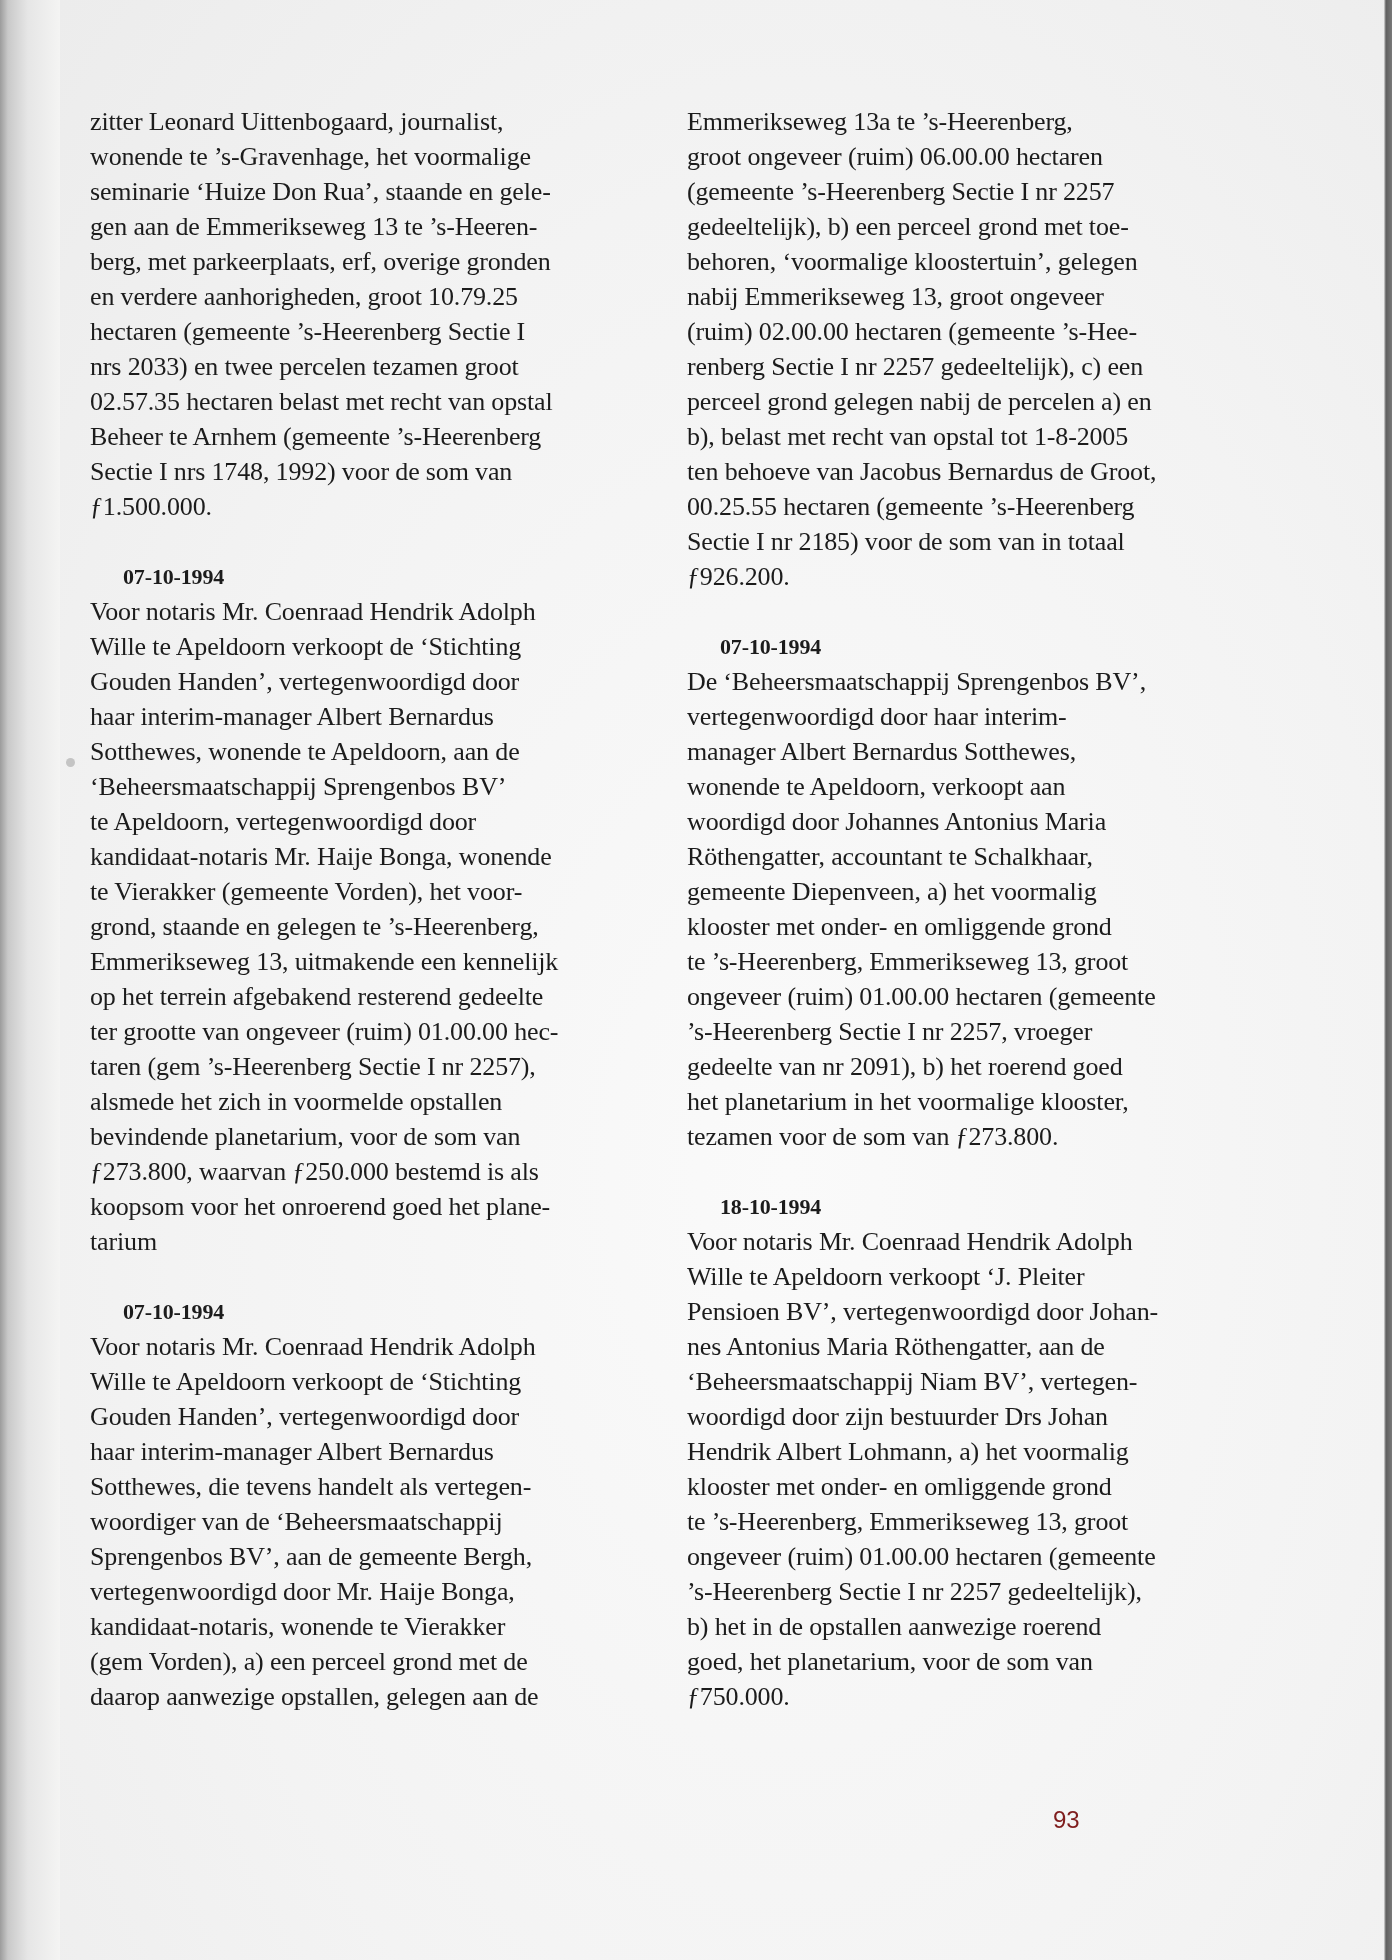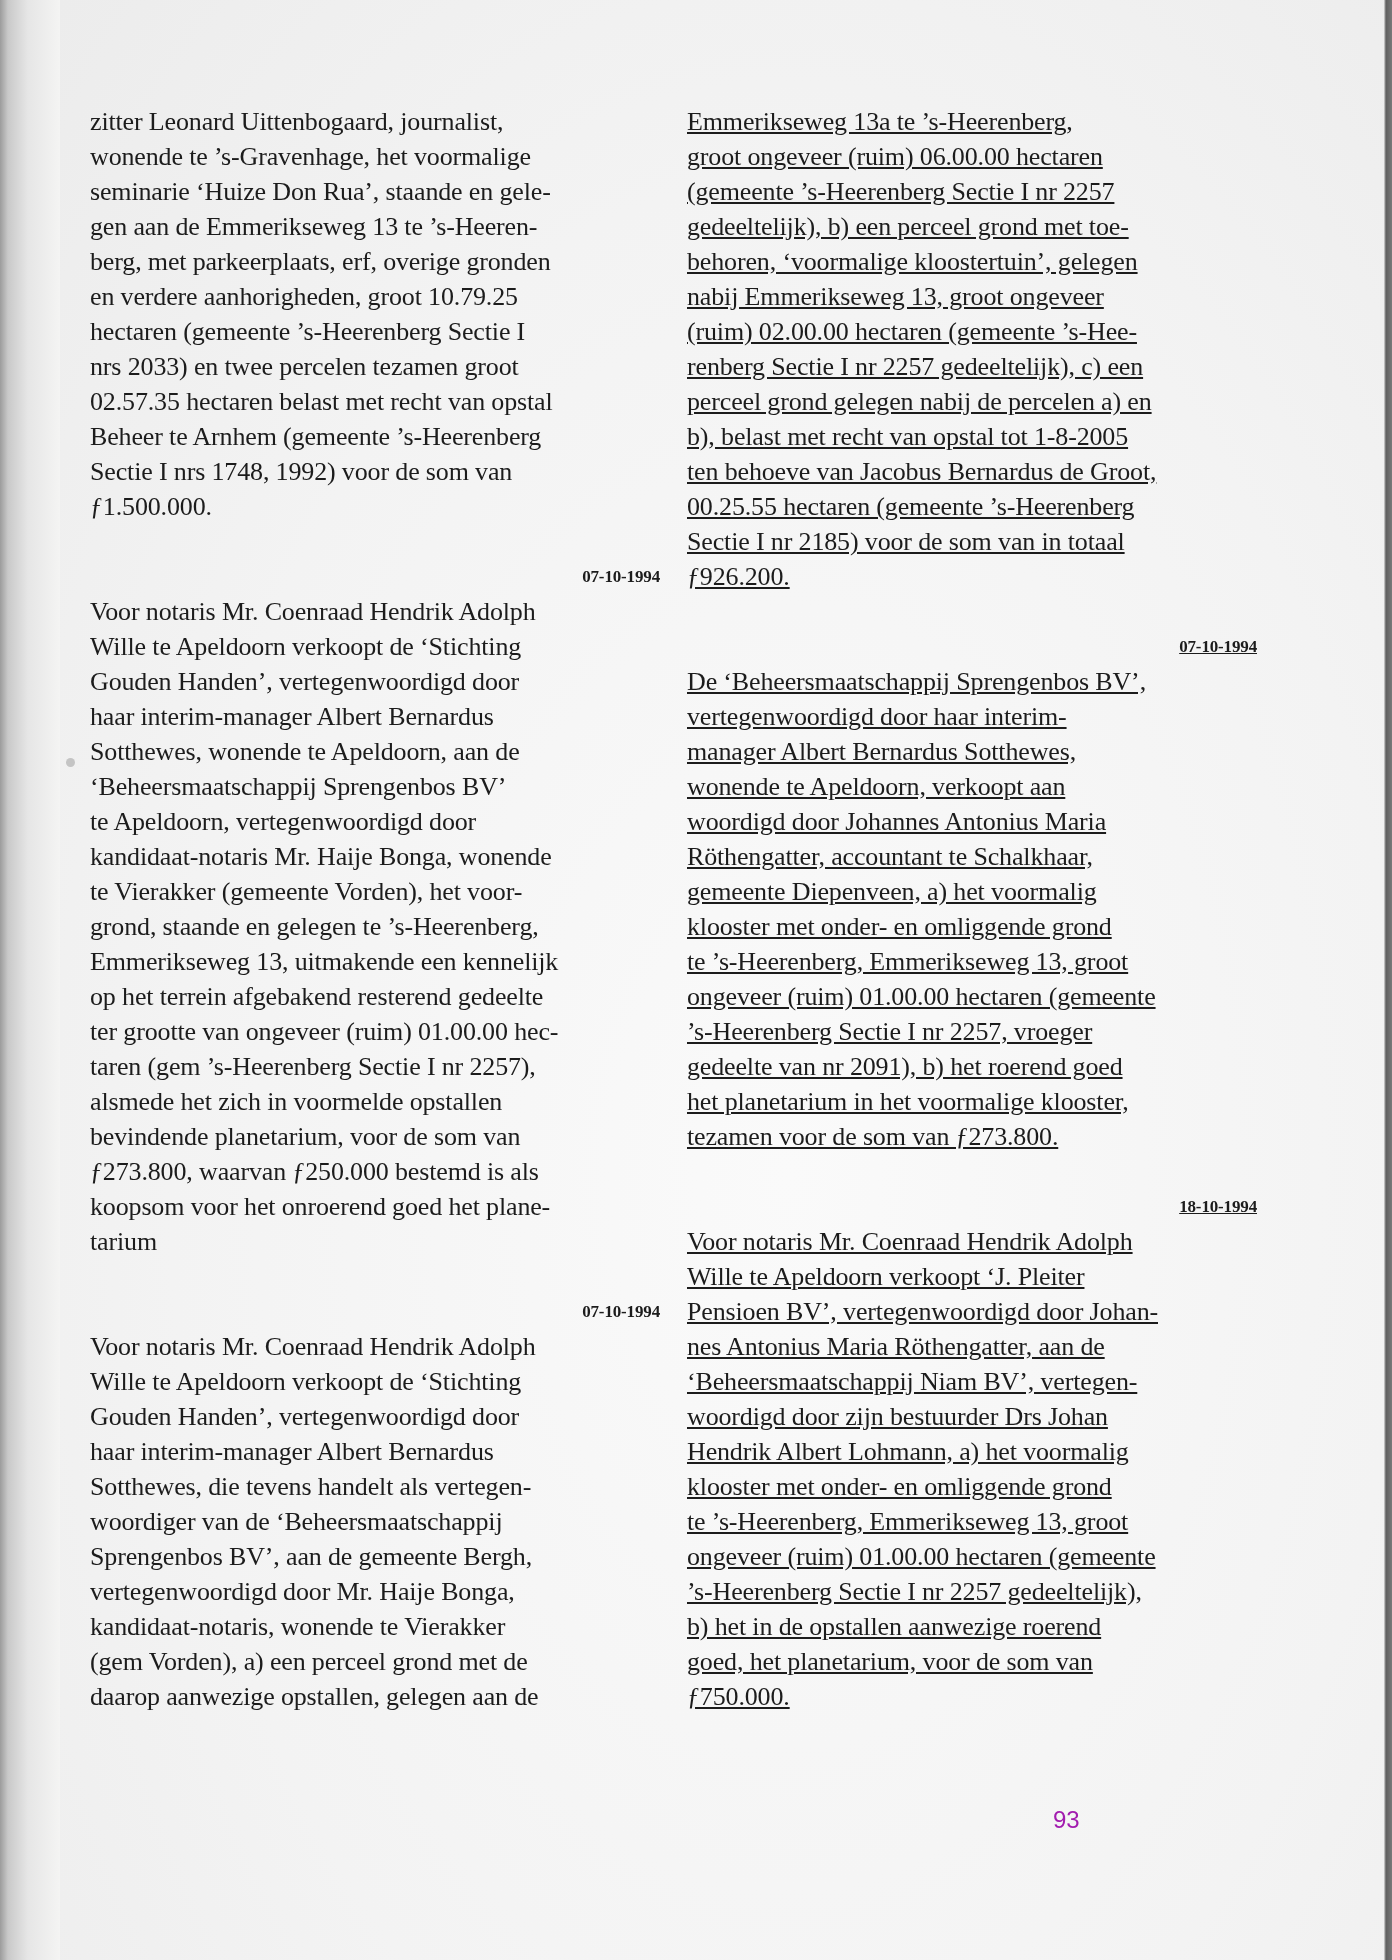--- a/index.html
+++ b/index.html
@@ -21,31 +21,31 @@
   .page-glow {
     position: absolute; left: 60px; top: 0; right: 8px; bottom: 0;
     background: radial-gradient(ellipse at 55% 60%, #fafafa 0%, #f3f3f3 60%, #ececec 100%);
   }
   .column {
     position: absolute; top: 104px; width: 570px;
     font-size: 26px; line-height: 35px;
     letter-spacing: -0.15px;
   }
   .col-left { left: 90px; }
-  .col-right { left: 687px; text-decoration: underline; }
+  .col-right { left: 687px; }
   .entry { margin-bottom: 35px; }
   .entry-date {
     display: block; padding-left: 33px;
-    font-weight: bold; font-size: 17px; height: 35px; line-height: 35px; text-align: right;
+    font-weight: bold; font-size: 22px; height: 35px; line-height: 35px;
   }
   .line { display: block; white-space: nowrap; height: 35px; }
   .page-number {
     position: absolute; left: 1053px; top: 1806px;
     font-family: "Liberation Sans", "DejaVu Sans", sans-serif;
-    font-size: 24px; color: #a21caf;
+    font-size: 24px; color: #7f1d1d;
   }
   .speck {
     position: absolute; left: 66px; top: 758px; width: 9px; height: 9px;
     border-radius: 50%; background: #c4c4c4;
   }
 </style>
 </head>
 <body>
 
 <div class="page-glow"></div>

